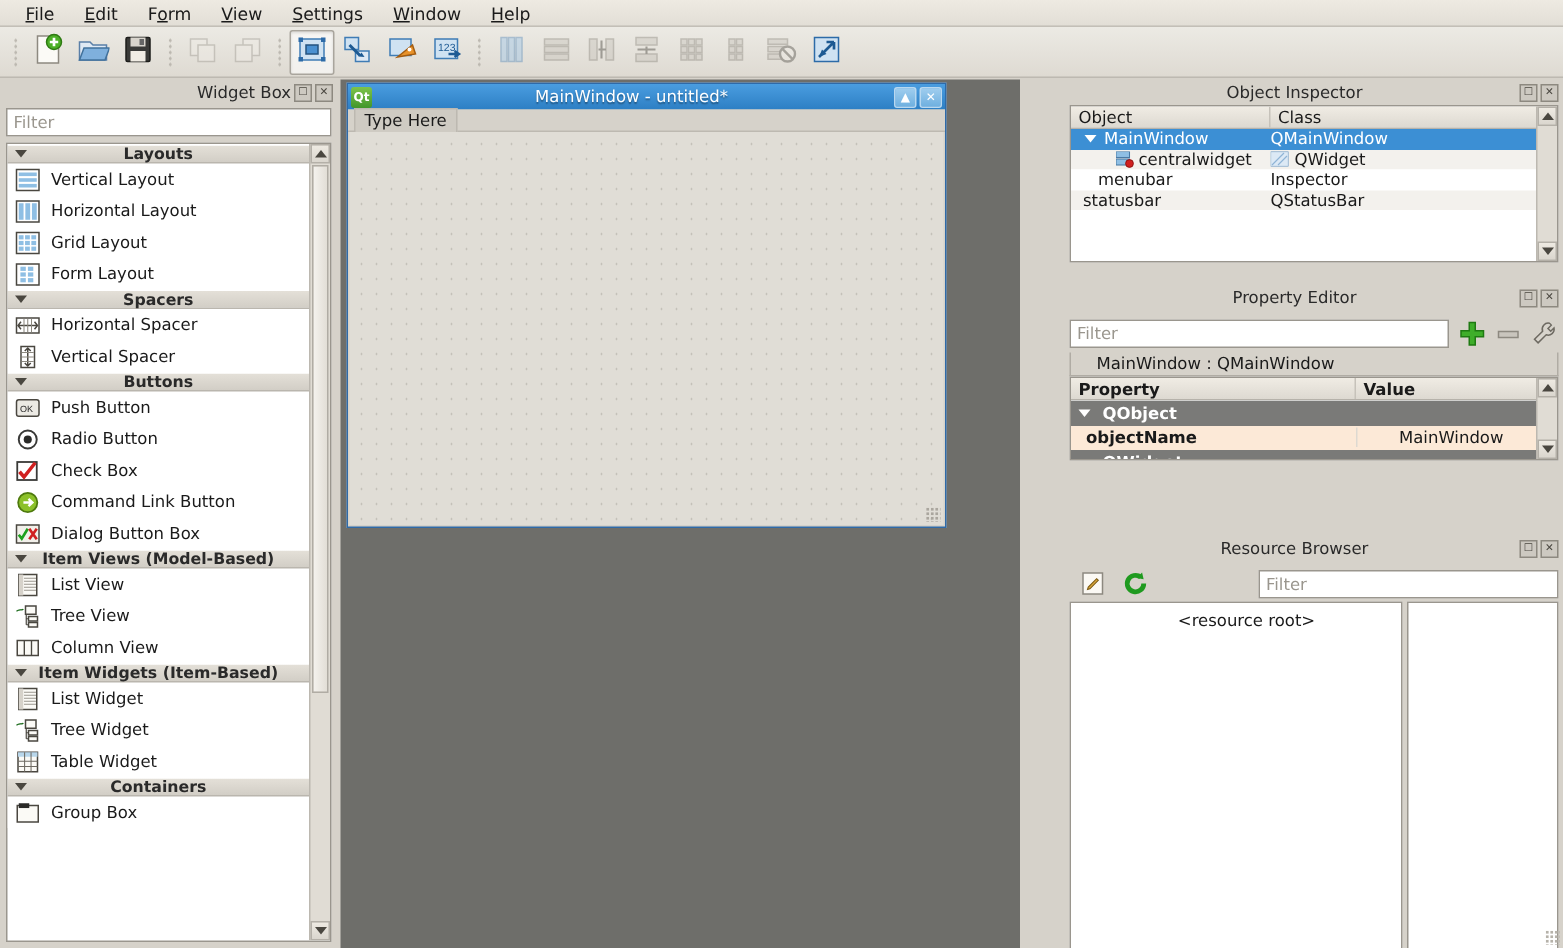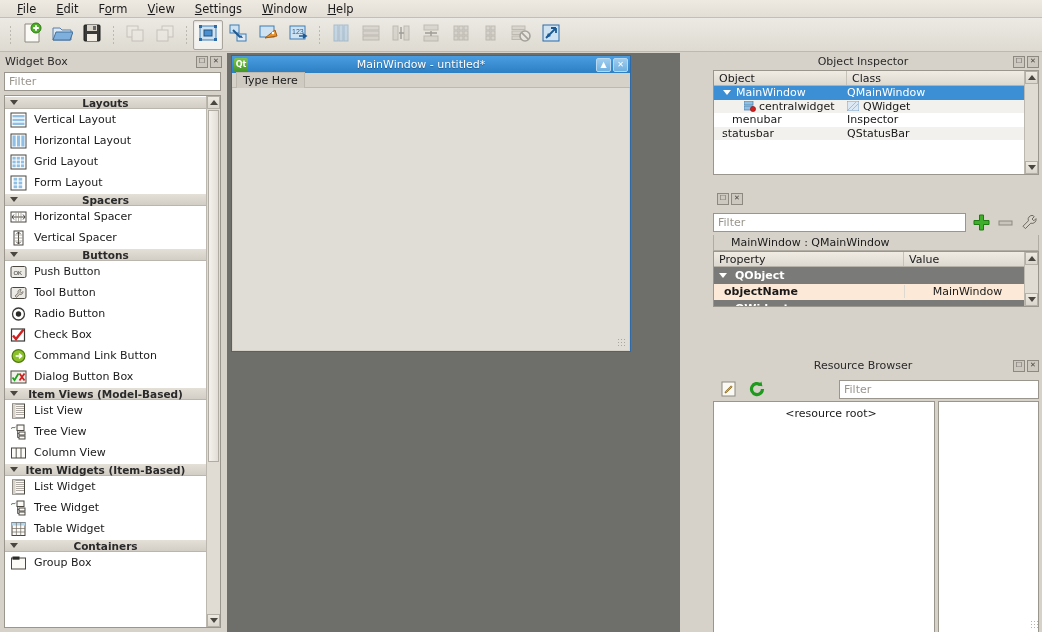--- a/index.html
+++ b/index.html
@@ -29,21 +29,21 @@
                     box-shadow:inset 0 1px 2px rgba(0,0,0,.12); }
   .tb-btn.disabled { opacity:.45; }
   .tb-sep { width:9px; height:24px; margin:0 2px; position:relative; }
   .tb-sep::before {
     content:""; position:absolute; left:3px; top:2px; width:3px; height:20px;
     background-image:radial-gradient(#b5b1a9 40%, transparent 41%);
     background-size:3px 4px; opacity:.85;
   }
   
   #body { position:absolute; top:53px; left:0; right:0; bottom:0; }
-  .dock { position:absolute; background:#d6d2ca; }
+  .dock { position:absolute; background:#d6d2ca;text-align:right; }
   .dock-title {
     height:17px; display:flex; align-items:center; padding:0 3px 0 5px;
     font-size:11px; color:#2a2a2a; background:#d6d2ca;
   }
   .dock-title .t { flex:1; }
   .dock-btn { width:12px; height:12px; margin-left:2px; border:1px solid #8d8980;
               background:#cdc9c1; display:flex; align-items:center; justify-content:center;
               font-size:7px; color:#4a4740; line-height:1; }
   .panel-frame { border:1px solid #9a968e; background:#fff; }
   
@@ -116,21 +116,21 @@
   .twisty { width:0; height:0; margin-left:9px; margin-right:2px;
             border-left:4px solid transparent; border-right:4px solid transparent;
             border-top:5px solid #fff; }
   .vscroll { width:14px; background:#e0dcd4; border-left:1px solid #bcb8b0;
              display:flex; flex-direction:column; justify-content:space-between; }
   
   .prop-ctx { height:16px; background:#d6d2ca; border:1px solid #b0aca4; border-top:none;
               display:flex; align-items:center; padding-left:17px; font-size:11px; }
   .prop-head { height:15px; display:flex; background:linear-gradient(#f0ece4,#ddd9d1);
                border-bottom:1px solid #b6b2aa; font-size:11px; }
-  .prop-head div { padding:1px 5px; display:flex; align-items:center; border-right:1px solid #c6c2ba; }
+  .prop-head div { padding:1px 5px; display:flex; align-items:center; border-right:1px solid #c6c2ba;font-weight:bold; }
   .prop-row { height:16.5px; display:flex; align-items:center; font-size:11px; }
   .prop-row.group { background:#7a7a78; color:#fff; font-weight:bold; }
   .prop-row .pname { width:190px; padding-left:10px; display:flex; align-items:center; gap:4px;
                      overflow:hidden; white-space:nowrap; }
   .prop-row .pval { flex:1; padding-left:6px; border-left:1px solid #ddd9d1;
                     overflow:hidden; white-space:nowrap; }
   .prop-row.peach { background:#fce9d7; }
   .prop-row.peach .pname { font-weight:bold; }
   .grp-tri { width:0; height:0; margin-left:-5px; margin-right:4px;
              border-left:4px solid transparent; border-right:4px solid transparent;
@@ -392,29 +392,20 @@
             <span>Buttons</span>
           </div>
           <div class="wb-row">
             <span>
               <svg class="wb-ico" viewBox="0 0 17 16">
                 <rect x="1" y="2.5" width="15" height="11" rx="1.5" fill="#eceae4" stroke="#4a4740"></rect>
                 <text x="3.4" y="10.6" font-size="6" font-family="sans-serif" fill="#2a2a2a">OK</text>
               </svg>
             </span>
             <span>Push Button</span>
-          </div>
-          <div class="wb-row">
-            <span>
-              <svg class="wb-ico" viewBox="0 0 17 16">
-                <rect x="1" y="2.5" width="15" height="11" rx="1.5" fill="#eceae4" stroke="#4a4740"></rect>
-                <path d="M11 4.5a2.6 2.6 0 0 0-3 3.4L5 11l1.5 1.5 3.1-3a2.6 2.6 0 0 0 3.3-3.1l-1.4 1.4-1.2-1.2z" fill="#c9c5bd" stroke="#6e6a62" stroke-width=".7"></path>
-              </svg>
-            </span>
-            <span>Tool Button</span>
           </div>
           <div class="wb-row">
             <span>
               <svg class="wb-ico" viewBox="0 0 17 16">
                 <circle cx="8.5" cy="8" r="6" fill="#fff" stroke="#3a3a38" stroke-width="1.3"></circle>
                 <circle cx="8.5" cy="8" r="2.7" fill="#2a2a28"></circle>
               </svg>
             </span>
             <span>Radio Button</span>
           </div>
@@ -626,20 +617,21 @@
         <div class="sb-arrow">
           <span class="sb-tri" style="border-bottom:5px solid #4a4740;"></span>
         </div>
         <div class="sb-arrow">
           <span class="sb-tri" style="border-top:5px solid #4a4740;"></span>
         </div>
       </div>
     </div>
 
     <div class="dock-title" style="position:absolute;left:0;right:0;top:137px;">
+      <span class="t">Property Editor</span>
       <span class="dock-btn">☐</span>
       <span class="dock-btn">✕</span>
     </div>
     <div style="position:absolute;left:3px;right:3px;top:157px;height:24px;display:flex;align-items:center;gap:6px;">
       <div class="filter-box" style="flex:1;">Filter</div>
       <svg width="19" height="19" viewBox="0 0 19 19">
         <path d="M7.5 2h4v5.5H17v4h-5.5V17h-4v-5.5H2v-4h5.5z" fill="#3fae2a" stroke="#1f7a12" stroke-width="1"></path>
       </svg>
       <svg width="17" height="17" viewBox="0 0 17 17">
         <rect x="2" y="7" width="13" height="4" fill="#c9c5bd" stroke="#8d8980"></rect>

